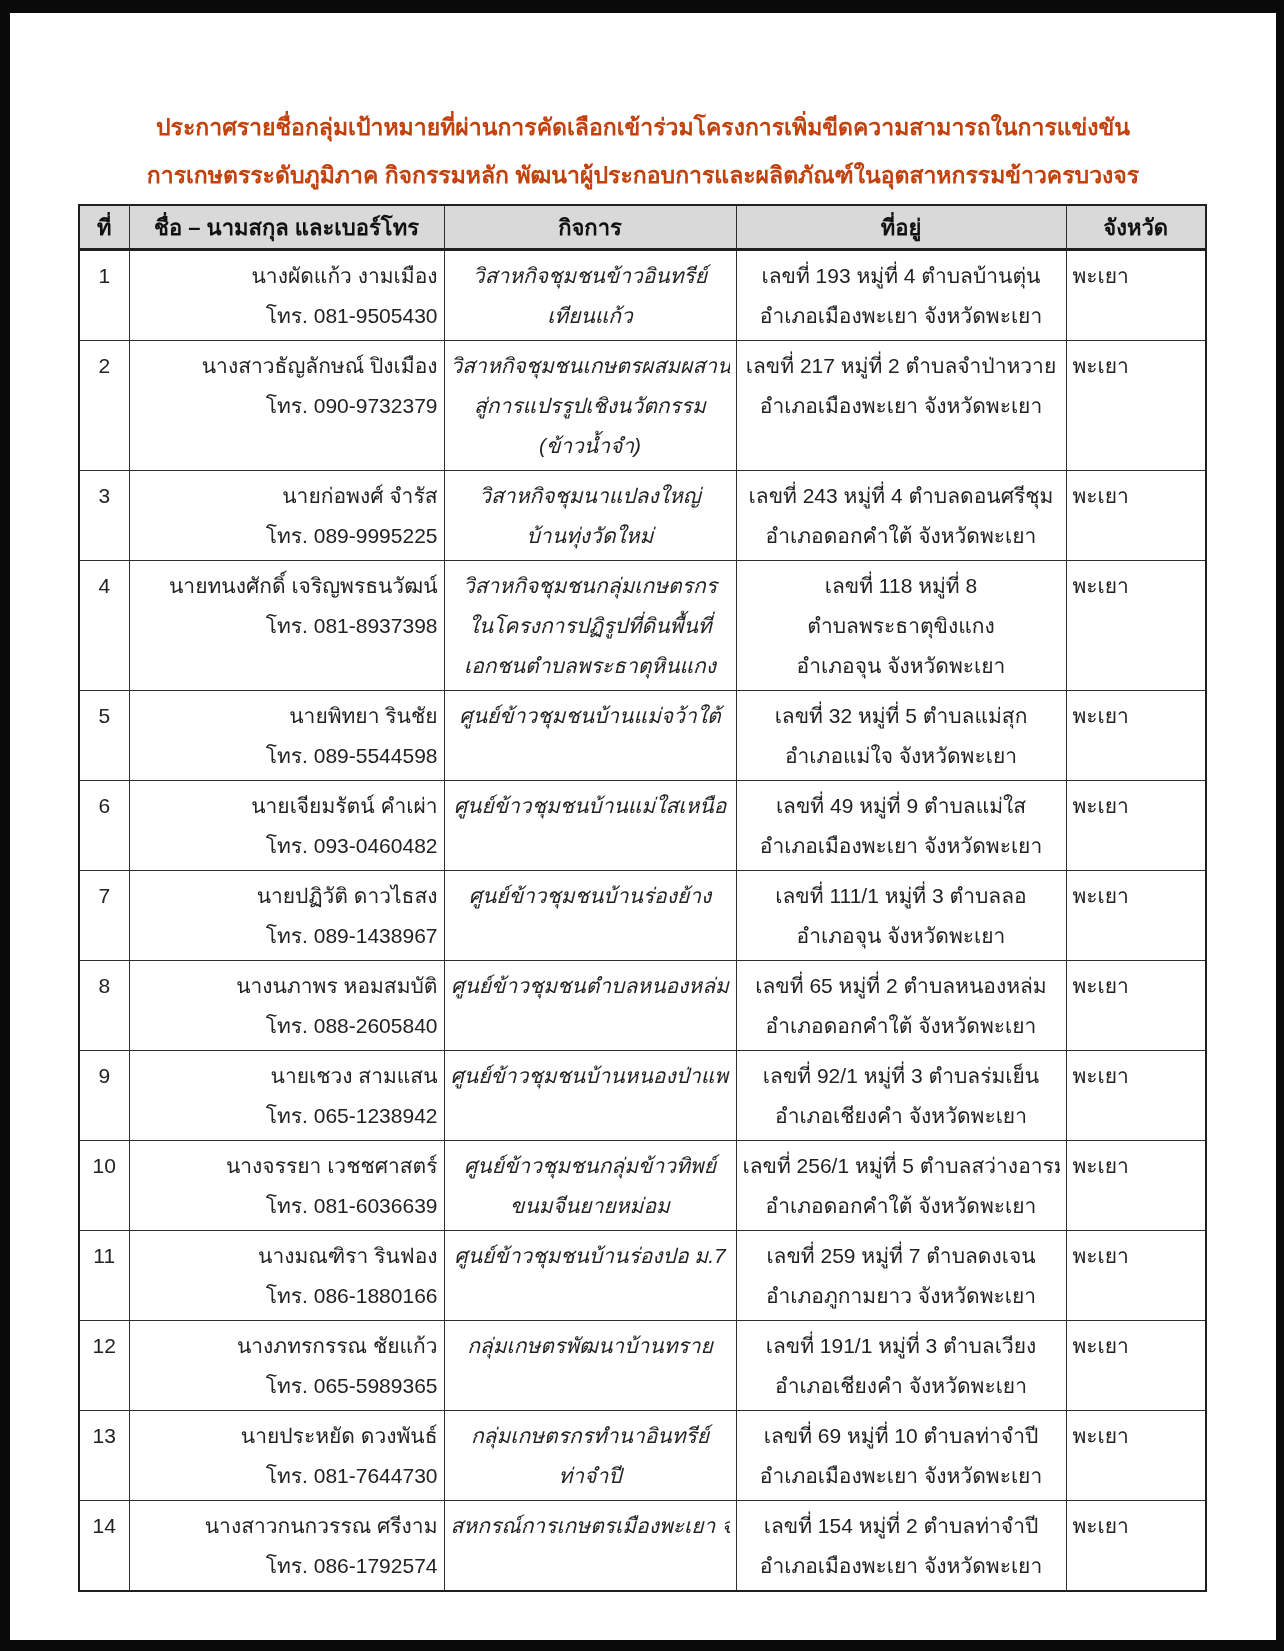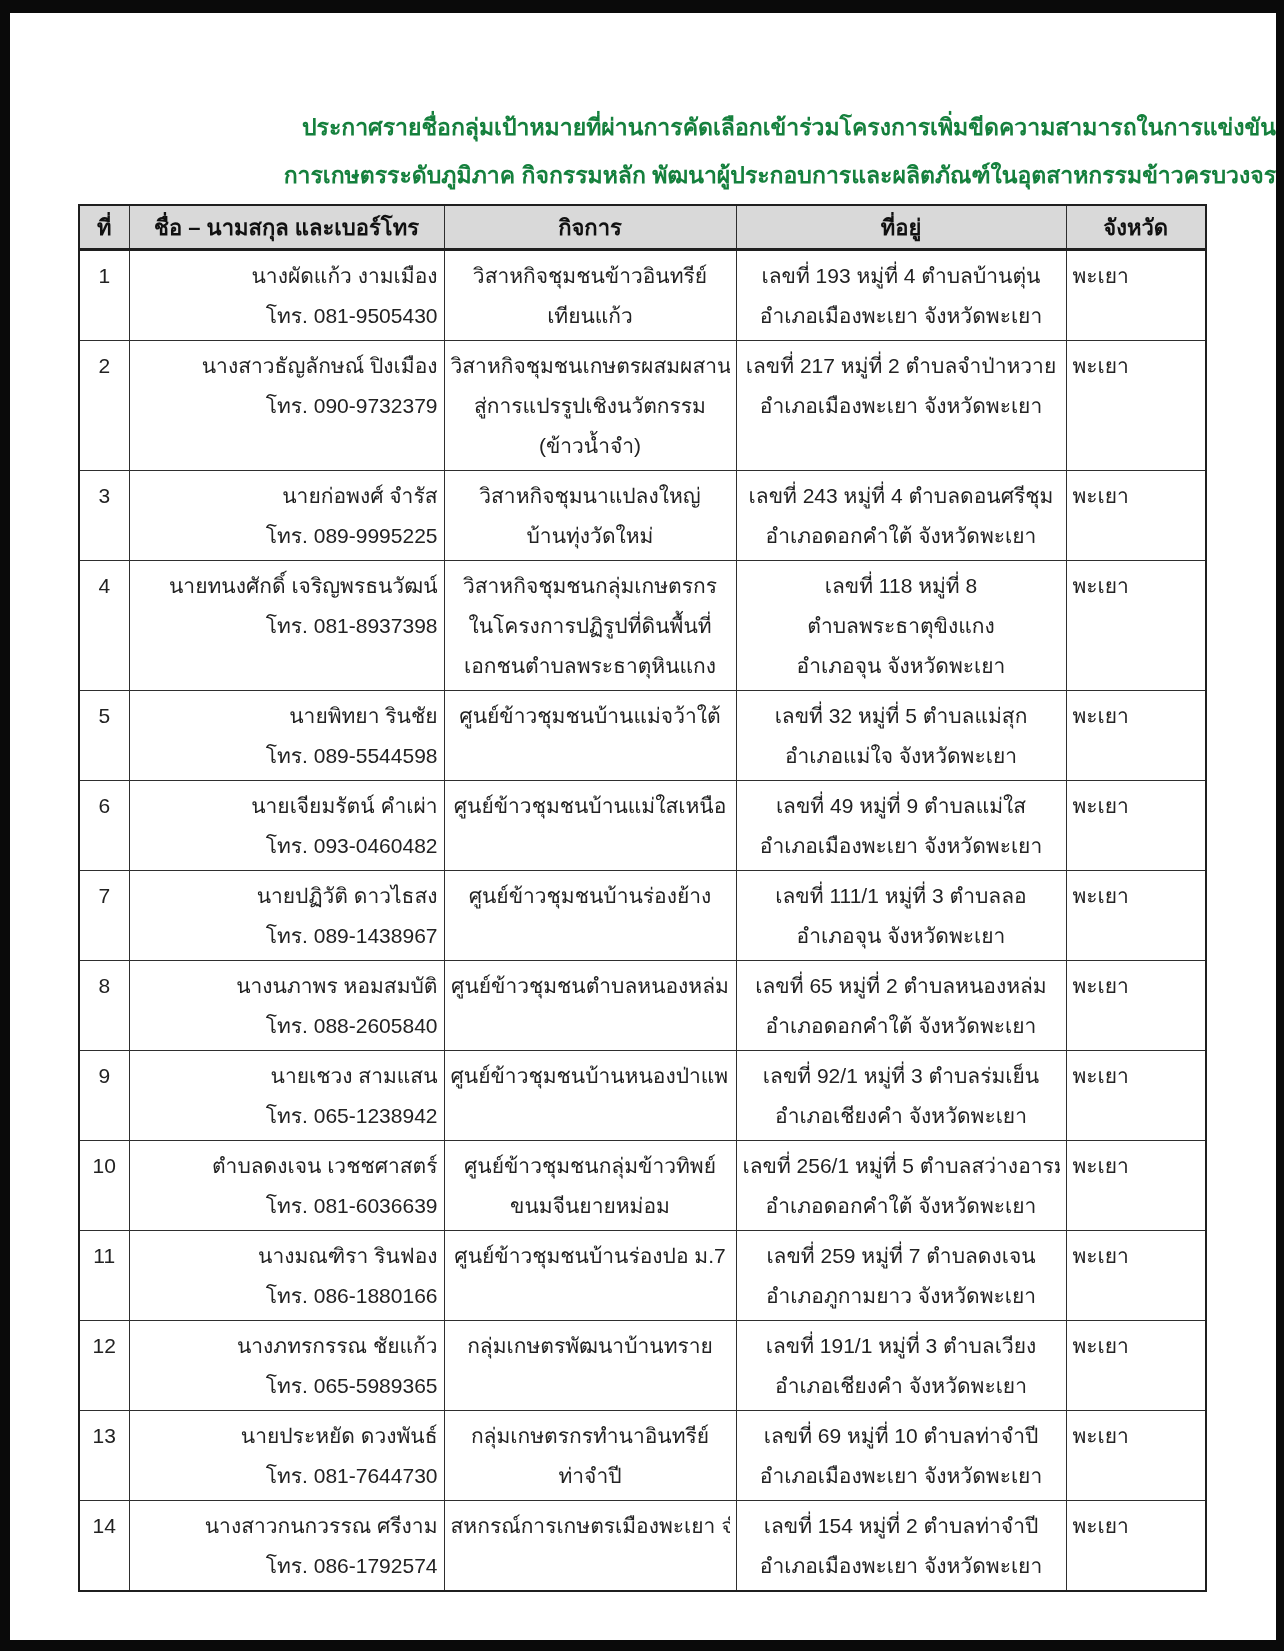--- a/index.html
+++ b/index.html
@@ -20,25 +20,25 @@
     left: 10px;
     top: 13px;
     width: 1266px;
     height: 1627px;
     background: #ffffff;
     box-sizing: border-box;
     padding-top: 90px;
     color: #1c1c1c;
   }
   .title-block {
-    text-align: right;
+    text-align: center;
     font-weight: bold;
     font-size: 23px;
     line-height: 48px;
-    color: #15803d;
+    color: #c2410c;
   }
   table.roster {
     border-collapse: collapse;
     table-layout: fixed;
     margin-left: 68px;
     margin-top: 5px;
     width: 1127px;
     font-size: 21px;
     color: #222;
   }
@@ -63,21 +63,21 @@
     vertical-align: top;
     padding: 5px 6px 4px 6px;
   }
   table.roster td .line {
     line-height: 40px;
     white-space: nowrap;
     overflow: hidden;
   }
   td.col-no       { text-align: center; }
   td.col-name     { text-align: right; padding-left: 14px; }
-  td.col-business { text-align: center; }
+  td.col-business { text-align: center; font-style: italic; }
   td.col-address  { text-align: center; }
   td.col-province { }
 </style>
 </head>
 <body>
 
 <div class="canvas">
   <div class="page">
 
     <div class="title-block">
@@ -279,21 +279,21 @@
             </td>
             <td class="col-province">
               <div class="line">พะเยา</div>
             </td>
           </tr>
           <tr>
             <td class="col-no">
               <div class="line">10</div>
             </td>
             <td class="col-name">
-              <div class="line">ตำบลดงเจน เวชชศาสตร์</div>
+              <div class="line">นางจรรยา เวชชศาสตร์</div>
               <div class="line">โทร. 081-6036639</div>
             </td>
             <td class="col-business">
               <div class="line">ศูนย์ข้าวชุมชนกลุ่มข้าวทิพย์</div>
               <div class="line">ขนมจีนยายหม่อม</div>
             </td>
             <td class="col-address">
               <div class="line">เลขที่ 256/1 หมู่ที่ 5 ตำบลสว่างอารมณ์</div>
               <div class="line">อำเภอดอกคำใต้ จังหวัดพะเยา</div>
             </td>

